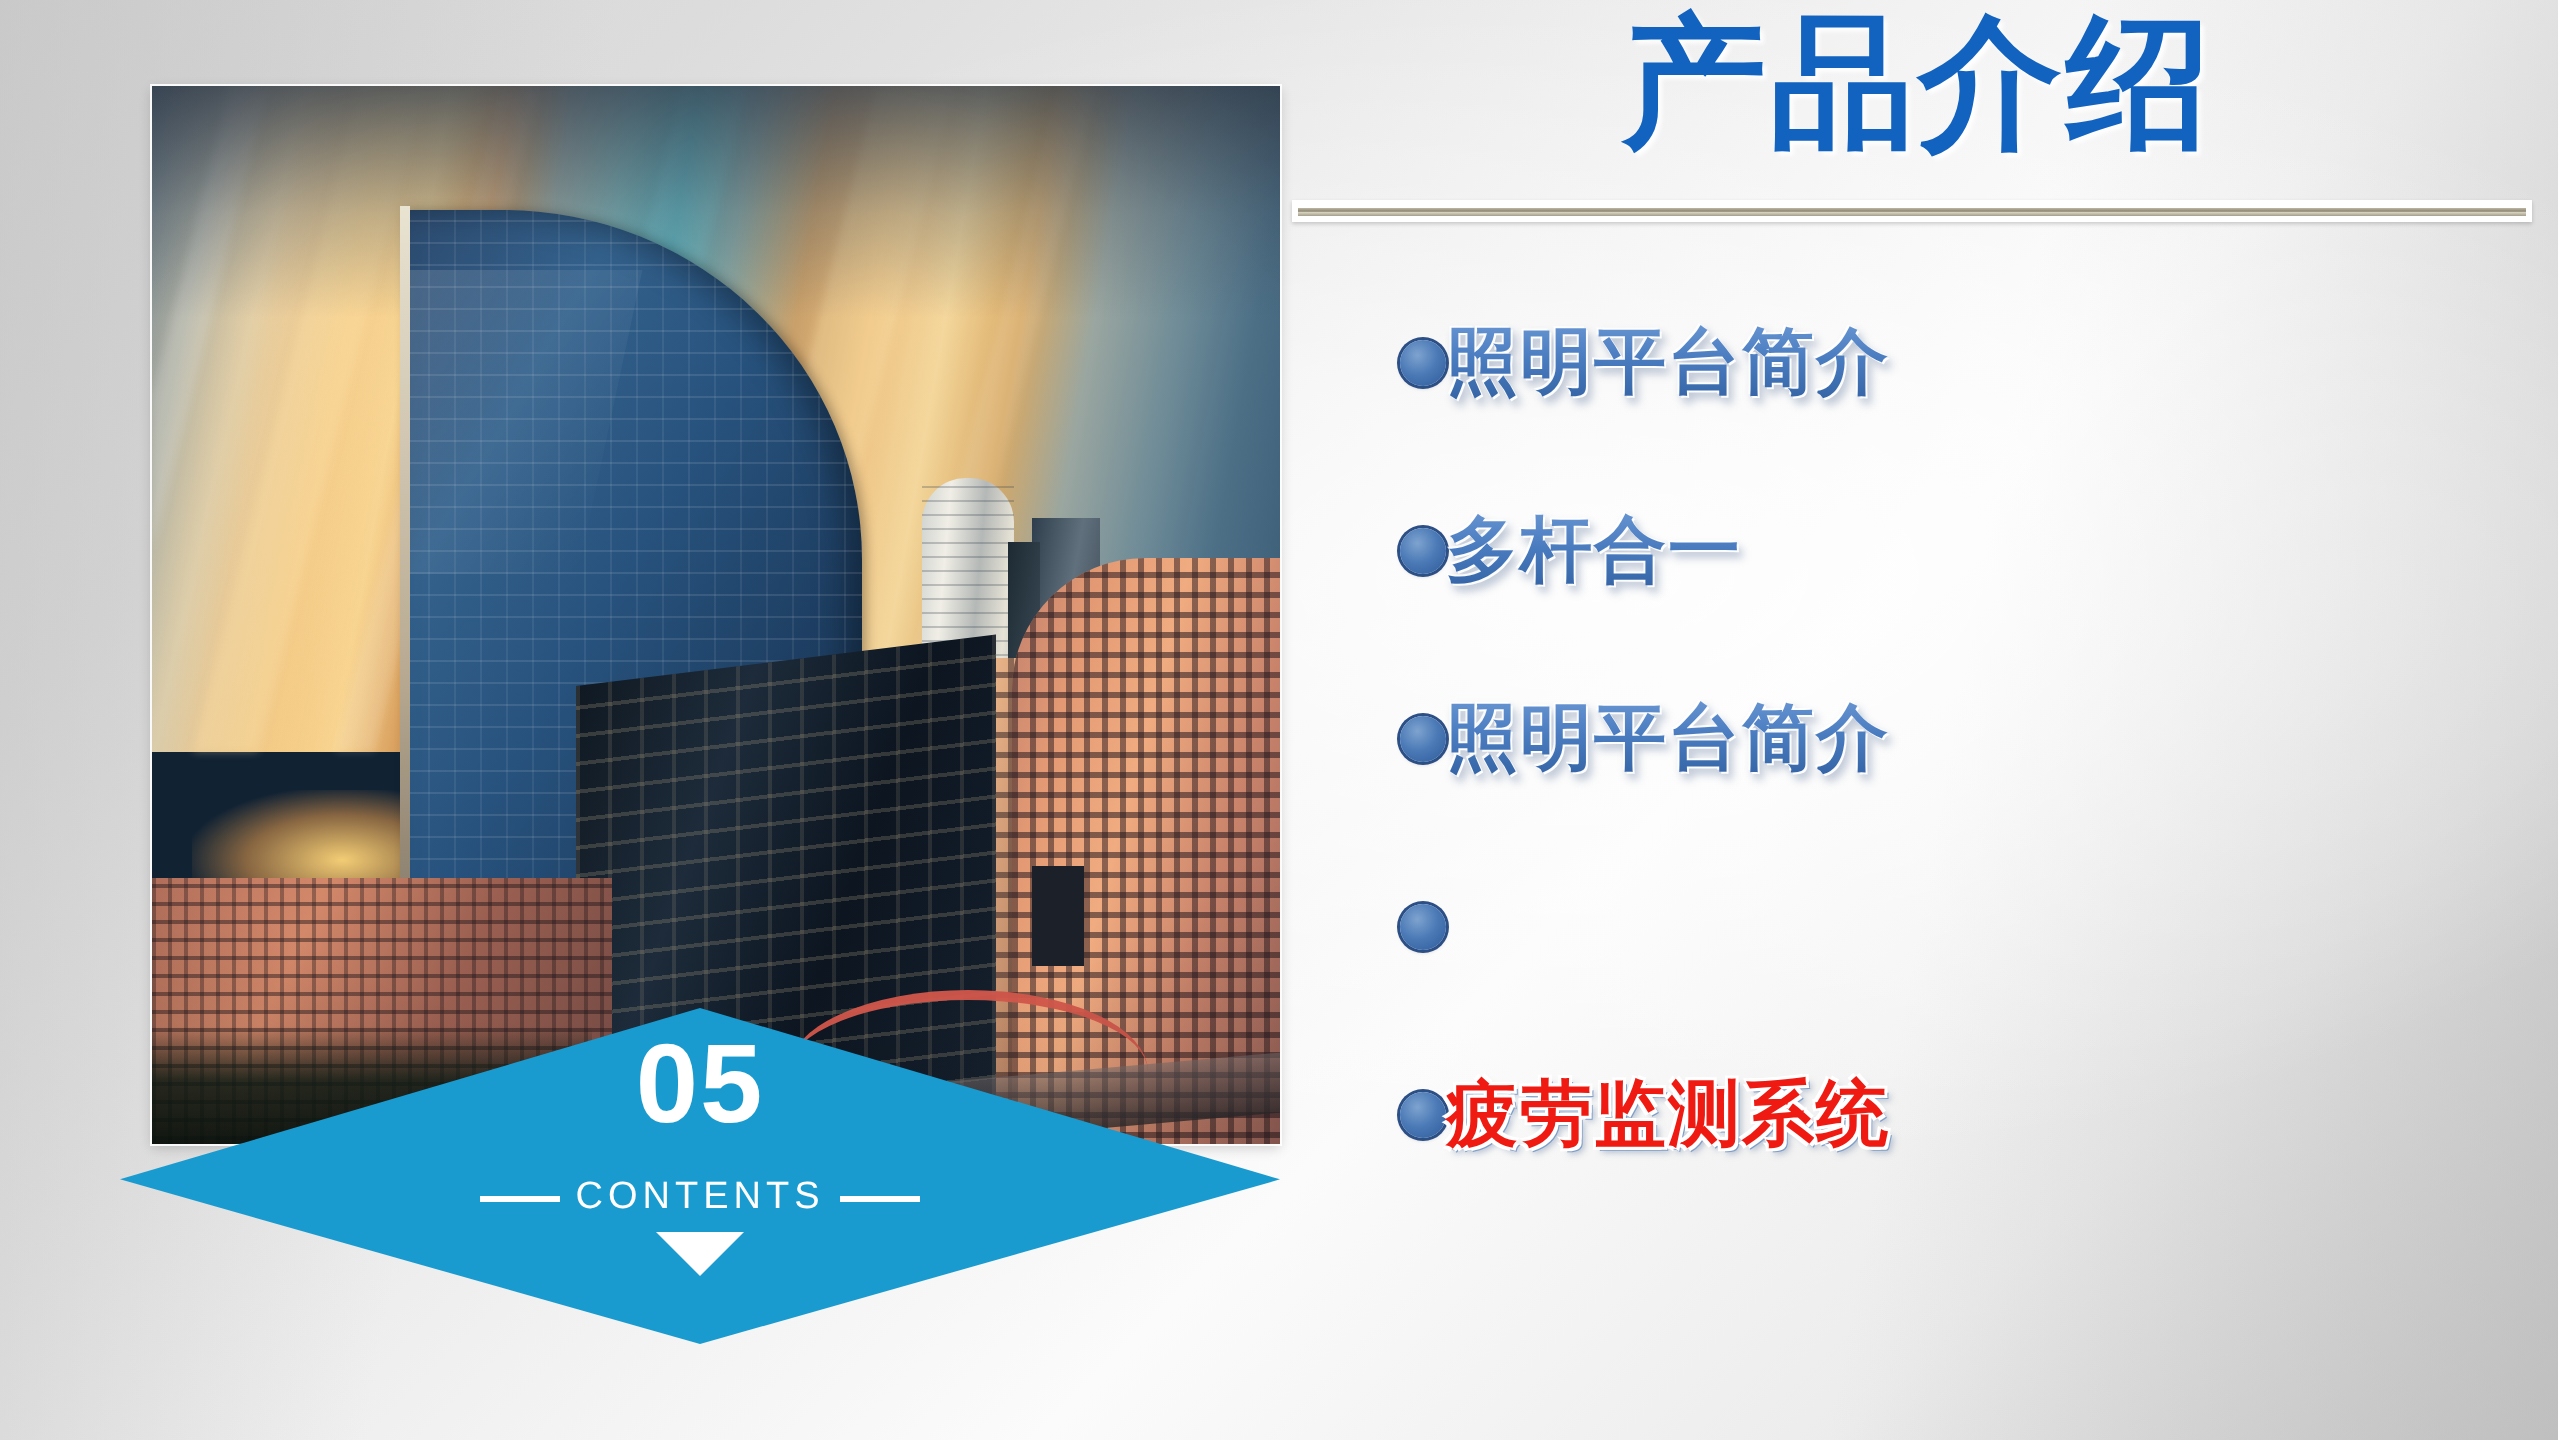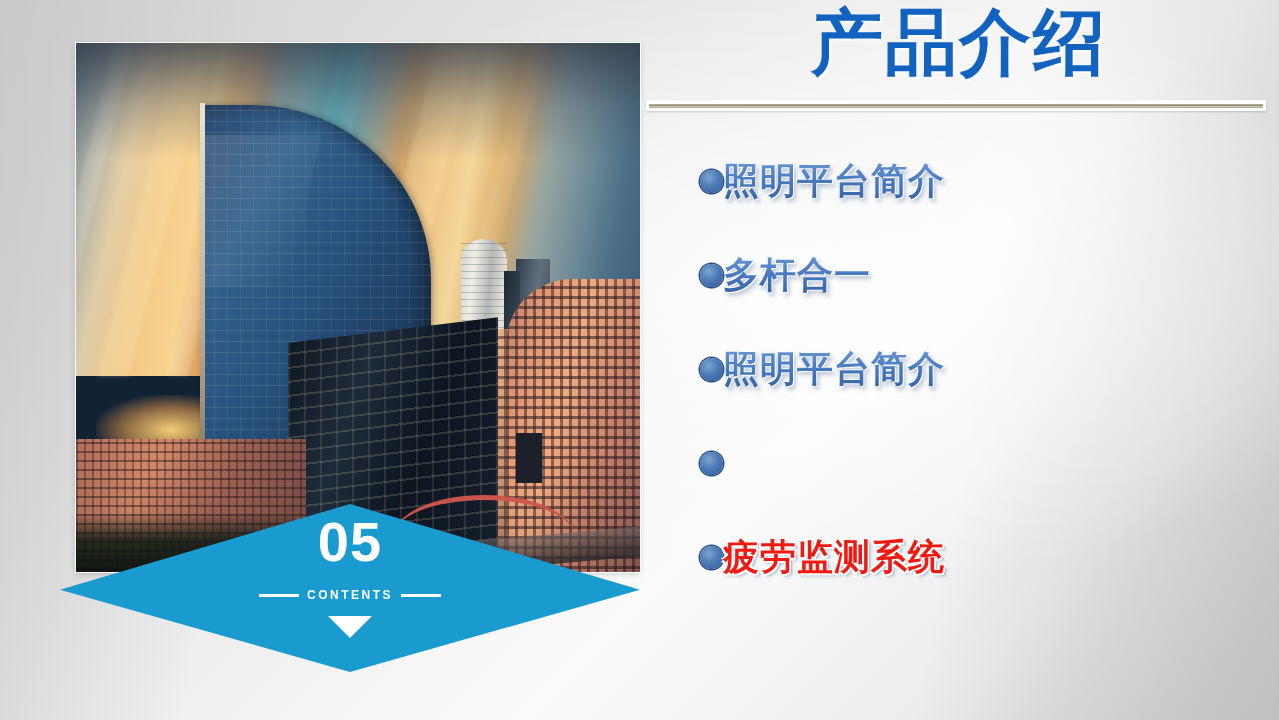--- a/index.html
+++ b/index.html
@@ -240,22 +240,22 @@
     gap: 8px;
   }
   .badge-caption .rule {
     display:block;
     width: 40px;
     height: 3px;
     background: #ffffff;
   }
   .badge-caption .cap-text {
     color: #ffffff;
-    font-size: 12px;
-    font-weight: bold;
+    font-size: 19px;
+    font-weight: normal;
     letter-spacing: 2.5px;
   }
   .badge-arrow {
     position: absolute;
     left: 50%;
     top: 112px;
     transform: translateX(-50%);
     width: 0; height: 0;
     border-left: 22px solid transparent;
     border-right: 22px solid transparent;

